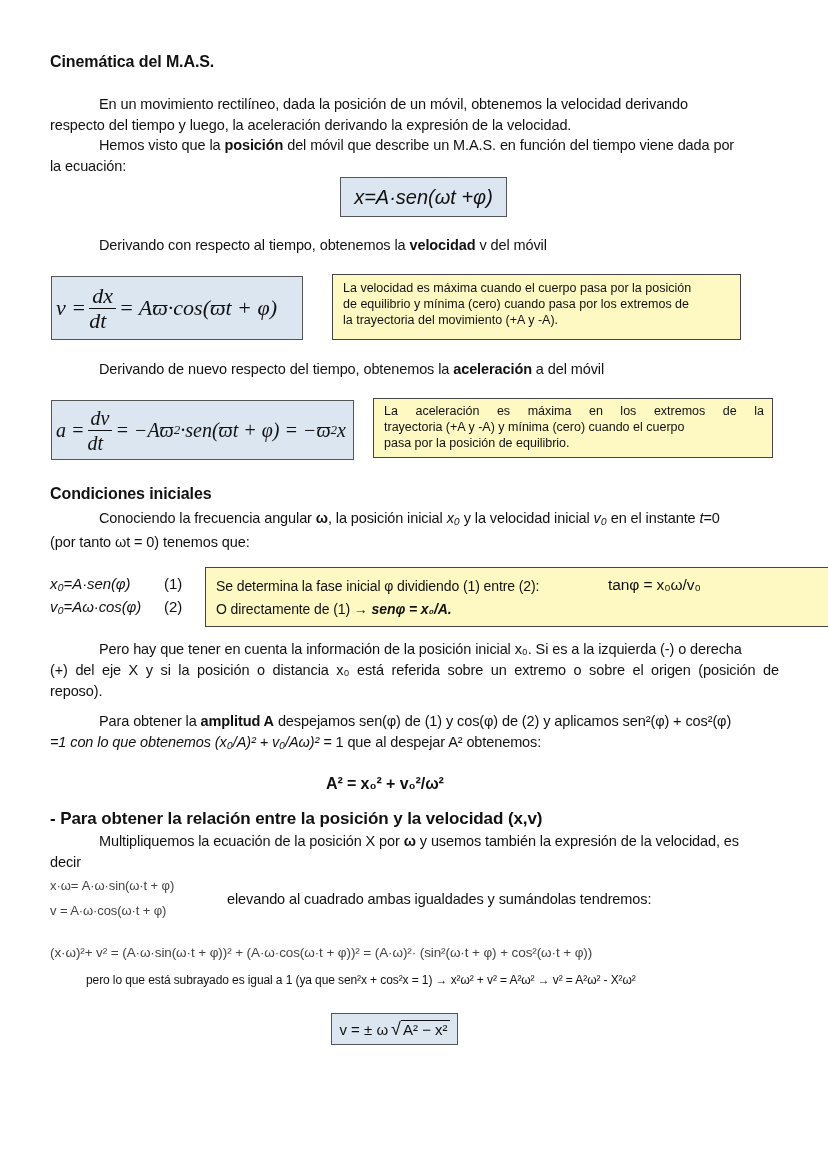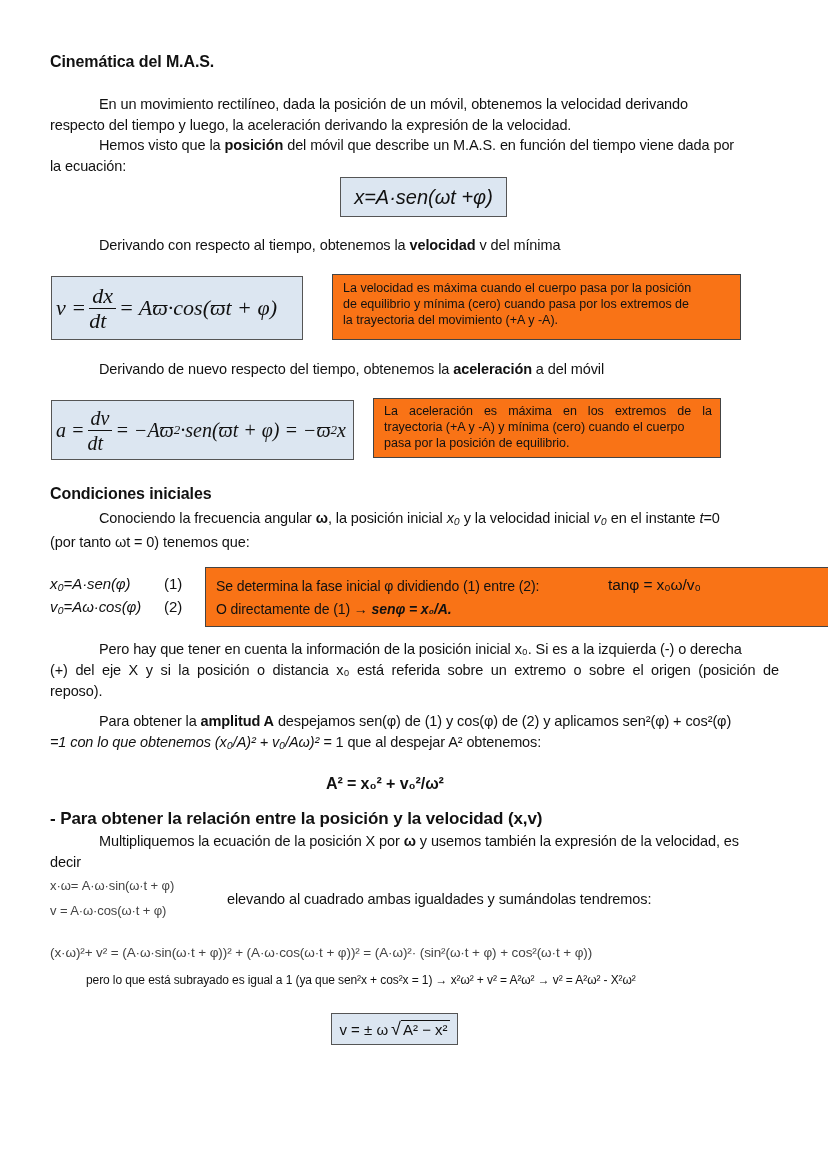--- a/index.html
+++ b/index.html
@@ -13,21 +13,21 @@
     .h1 { font-size: 16px; font-weight: bold; }
     .h2 { font-size: 17px; font-weight: bold; }
     .u { }
     b { font-weight: bold; }
     i { font-style: italic; }
     .box-blue {
       position: absolute; background: #dce6f1; border: 1.5px solid #555;
       box-sizing: border-box;
     }
     .box-white {
-      position: absolute; background: #f97316; border: 1.5px solid #444;
+      position: absolute; background: #fef9c3; border: 1.5px solid #444;
       box-sizing: border-box;
     }
     .serif { font-family: "Liberation Serif", "DejaVu Serif", serif; font-style: italic; }
     .note { font-size: 12.5px; line-height: 16px; white-space: nowrap; color: #111; }
     .frac { display: inline-flex; flex-direction: column; align-items: flex-start; vertical-align: middle; margin: 0 3px; }
     .frac .num { border-bottom: 1.3px solid #111; padding: 0 3px; line-height: 24px; }
     .frac .den { line-height: 24px; }
     .formula { font-size: 22px; display: flex; align-items: center; height: 100%; padding-left: 4px; white-space: nowrap; }
     .just { text-align: justify; text-align-last: justify; white-space: normal; }
     sup { font-size: 0.65em; vertical-align: 0.55em; line-height: 0; }
@@ -46,21 +46,21 @@
 <div class="abs t" style="left:99px; top:135px;">
   <span>Hemos visto que la </span><b>posición</b><span> del móvil que describe un M.A.S. en función del tiempo viene dada por</span>
 </div>
 <div class="abs t" style="left:50px; top:156px;">la ecuación:</div>
 
 <div class="box-blue" style="left:340px; top:177px; width:167px; height:40px; display:flex; align-items:center; justify-content:center;">
   <span style="font-style:italic; font-size:20px;">x=A·sen(ωt +φ)</span>
 </div>
 
 <div class="abs t" style="left:99px; top:235px;">
-  <span>Derivando con respecto al tiempo, obtenemos la </span><b>velocidad</b><span> v del mínima</span>
+  <span>Derivando con respecto al tiempo, obtenemos la </span><b>velocidad</b><span> v del móvil</span>
 </div>
 
 <div class="box-blue" style="left:51px; top:276px; width:252px; height:64px;">
   <div class="formula serif">
     <span>v =</span>
     <span class="frac">
       <span class="num">dx</span>
       <span class="den">dt</span>
     </span>
     <span>= Aϖ·cos(ϖt + φ)</span>
@@ -85,21 +85,21 @@
       <span class="den">dt</span>
     </span>
     <span>= −Aϖ</span>
       <sup>2</sup>
       <span>·sen(ϖt + φ) = −ϖ</span>
       <sup>2</sup>
       <span>x</span>
   </div>
 </div>
 
-<div class="box-white" style="left:373px; top:398px; width:348px; height:60px; padding:4px 8px 0 10px;">
+<div class="box-white" style="left:373px; top:398px; width:400px; height:60px; padding:4px 8px 0 10px;">
   <div class="note just">La aceleración es máxima en los extremos de la</div>
   <div class="note">trayectoria (+A y -A) y mínima (cero) cuando el cuerpo</div>
   <div class="note">pasa por la posición de equilibrio.</div>
 </div>
 
 <div class="abs t h1" style="left:50px; top:484px;">Condiciones iniciales</div>
 <div class="abs t" style="left:99px; top:508px;">
   <span>Conociendo la frecuencia angular </span><b>ω</b><span>, la posición inicial </span><i>x₀</i><span> y la velocidad inicial </span><i>v₀</i><span>  en el instante </span><i>t</i><span>=0</span>
 </div>
 <div class="abs t" style="left:50px; top:532px;text-align:center;">(por tanto ωt = 0) tenemos que:</div>

